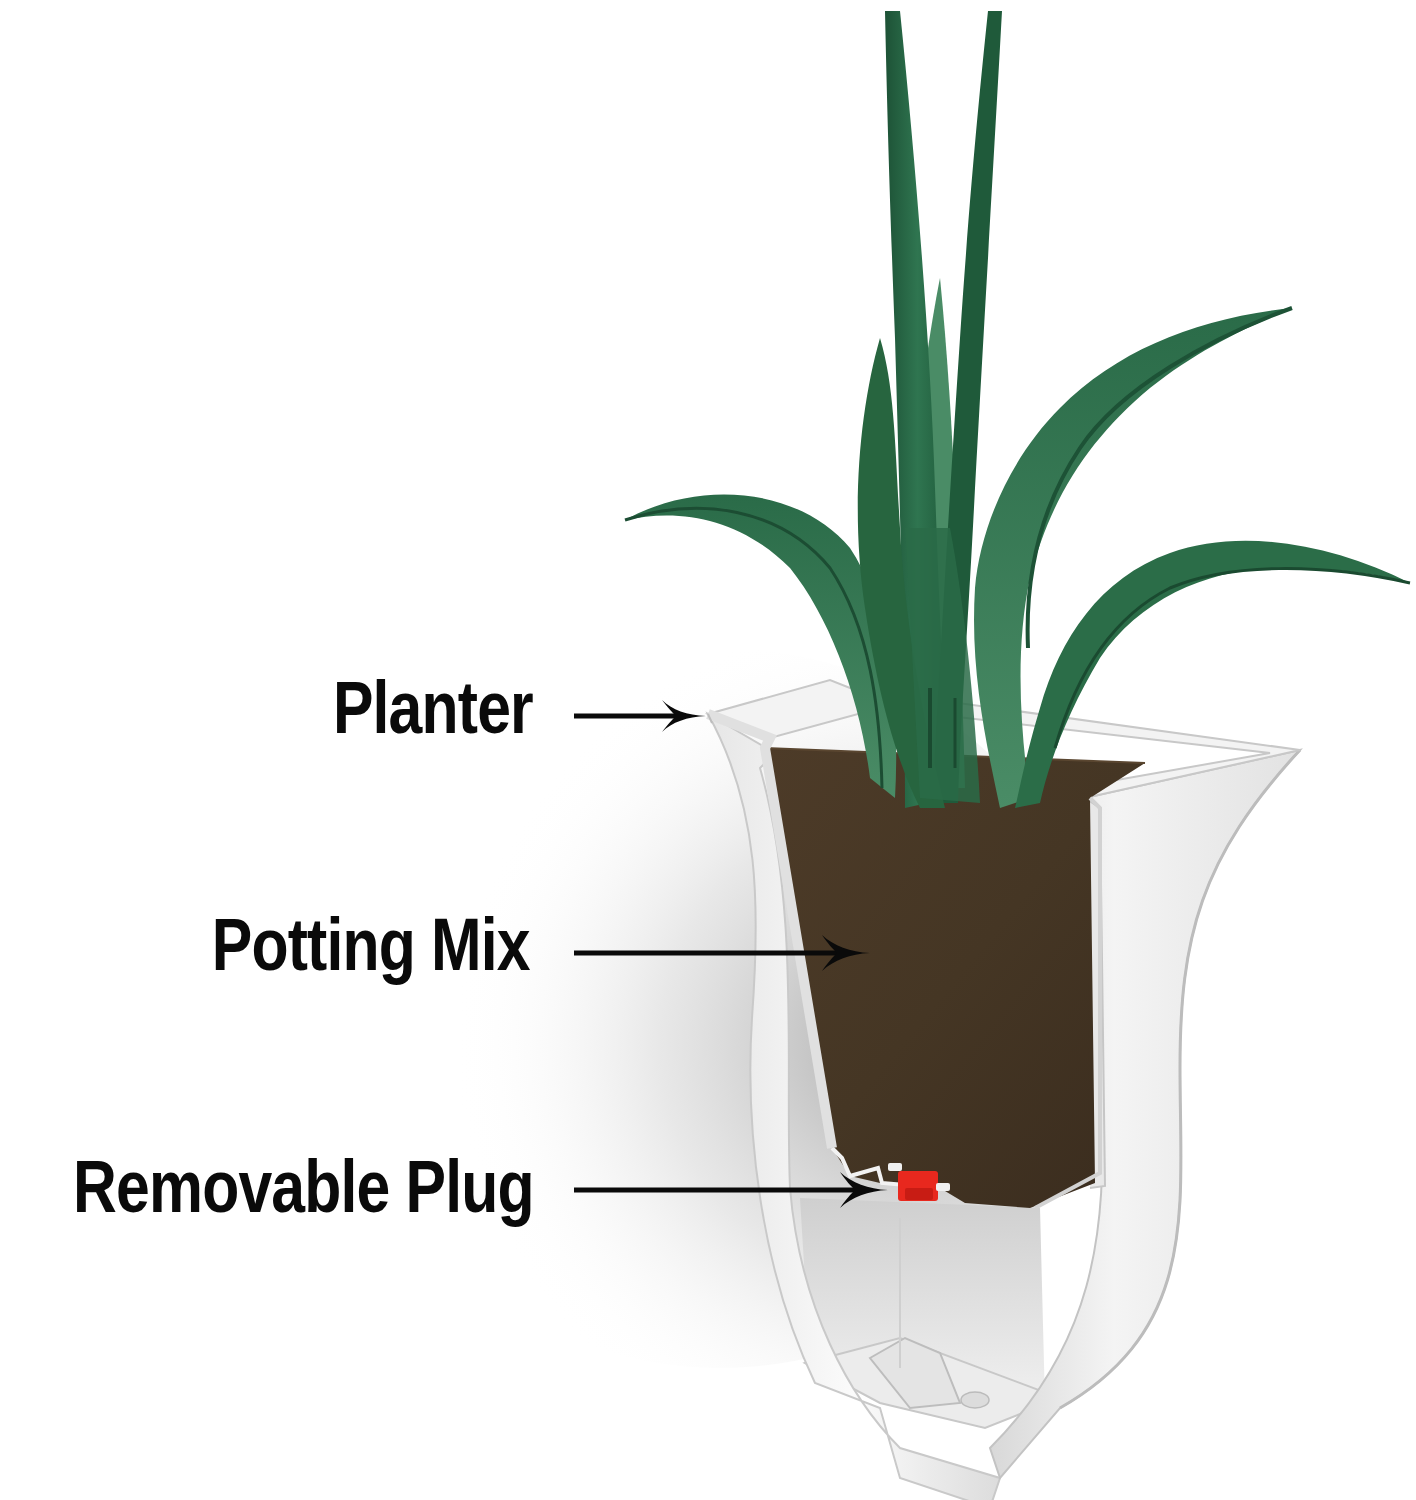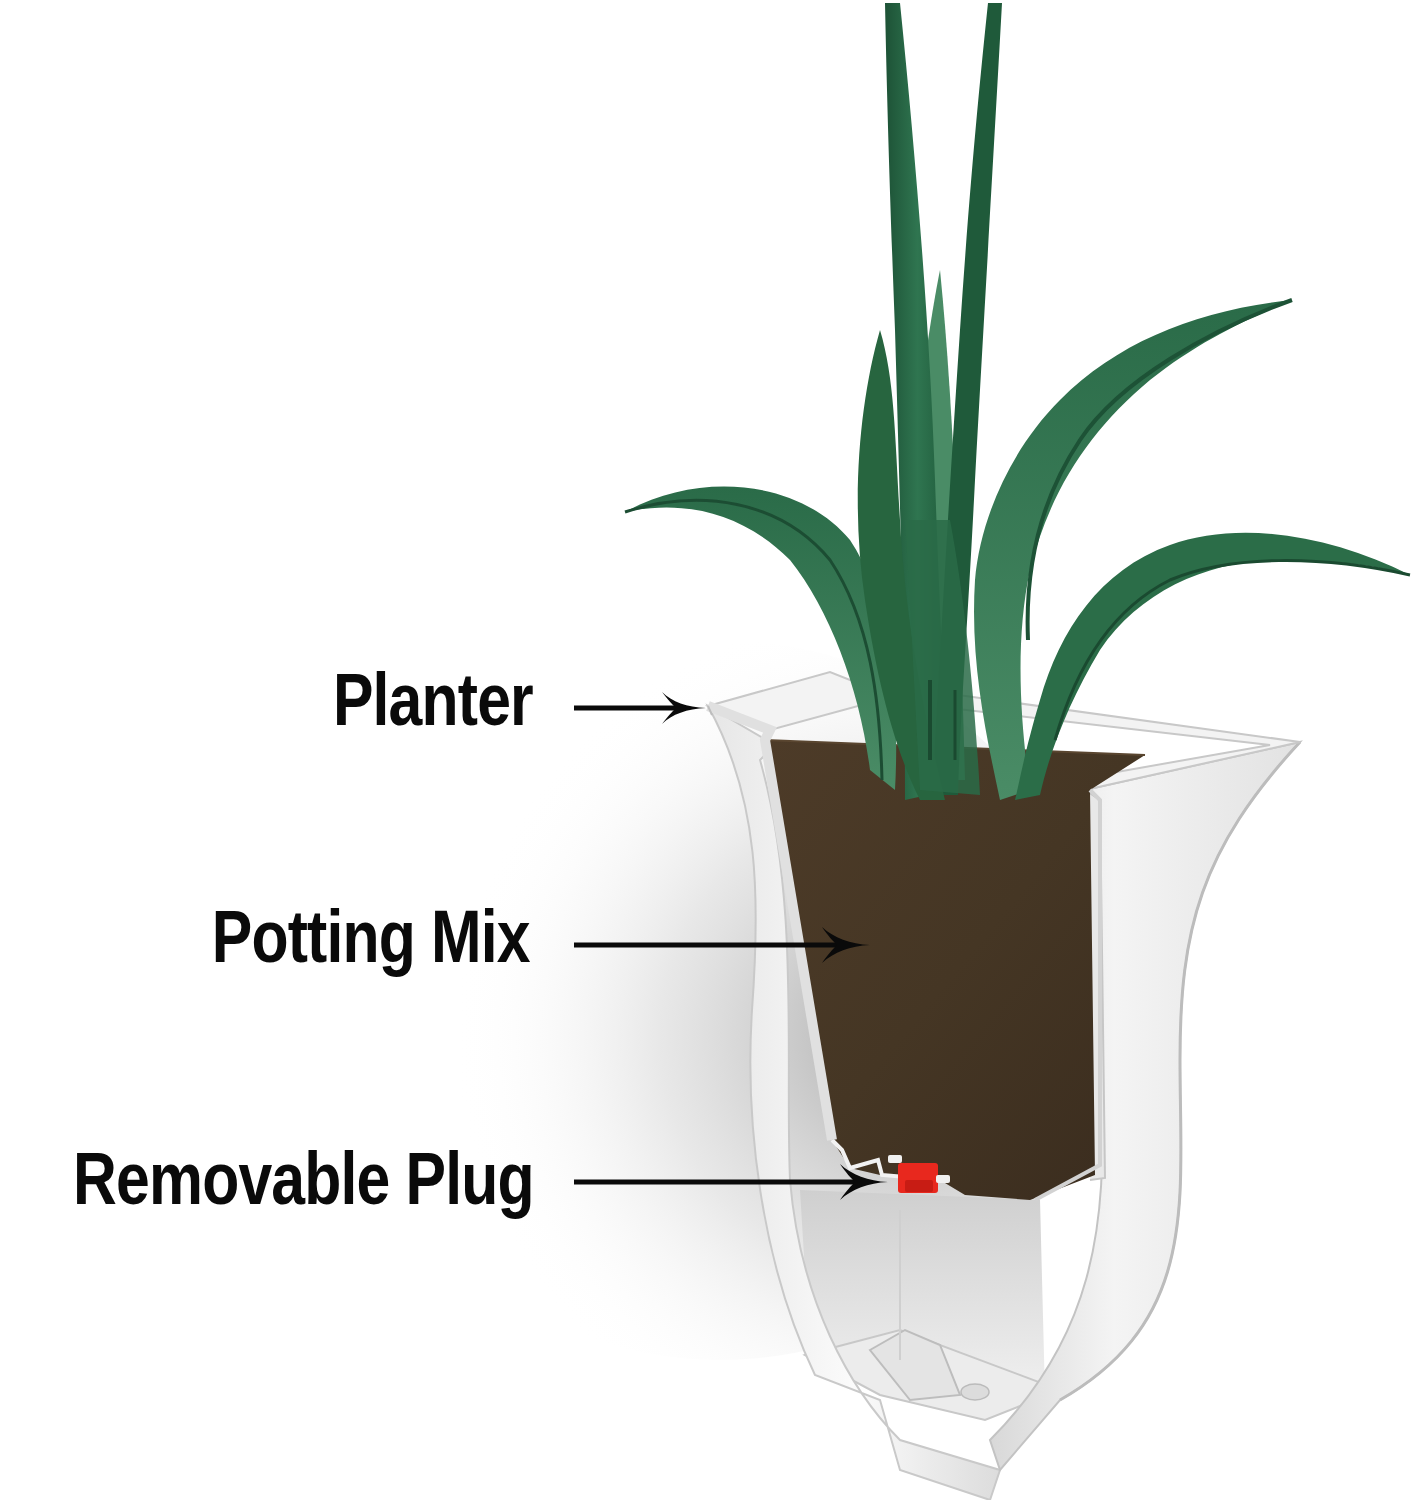--- a/index.html
+++ b/index.html
@@ -1,17 +1,17 @@
 <!DOCTYPE html>
 <html><head>
   <meta charset="utf-8">
   <style>
     html, body { margin: 0; padding: 0; background: #ffffff; }
     body { width: 1416px; height: 1500px; position: relative; overflow: hidden; }
-    .stage { position: absolute; left: 0; top: 0; width: 1416px; height: 1124px; }
+    .stage { position: absolute; left: 0; top: 8px; width: 1416px; height: 1124px; }
     .art { position: absolute; left: 0; top: 0; width: 1416px; height: 1500px; }
     .label {
       position: absolute;
       font-family: "Liberation Sans", sans-serif;
       font-weight: 700;
       font-size: 74px;
       color: #0a0a0a;
       letter-spacing: -1px;
       transform: scaleX(0.82);
       transform-origin: right center;

